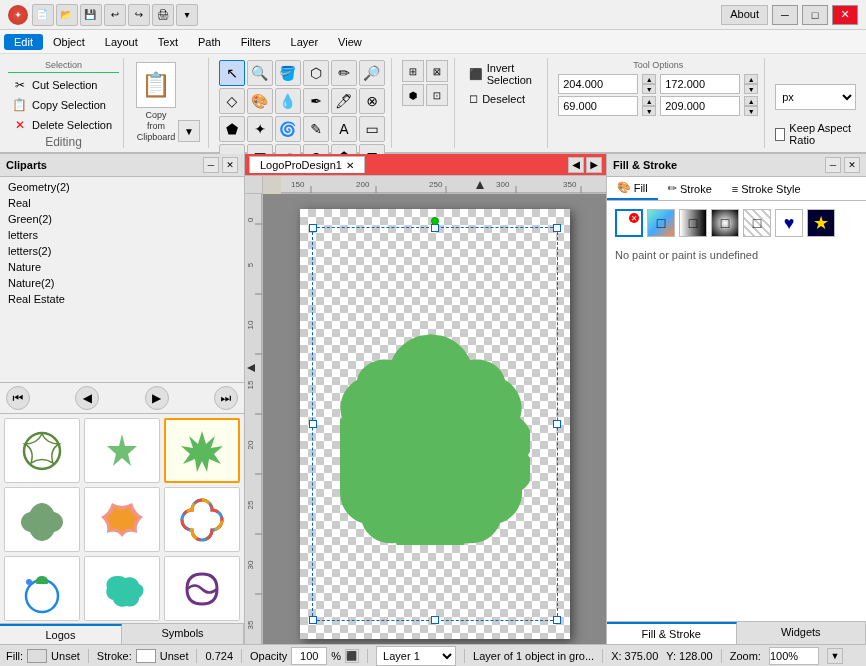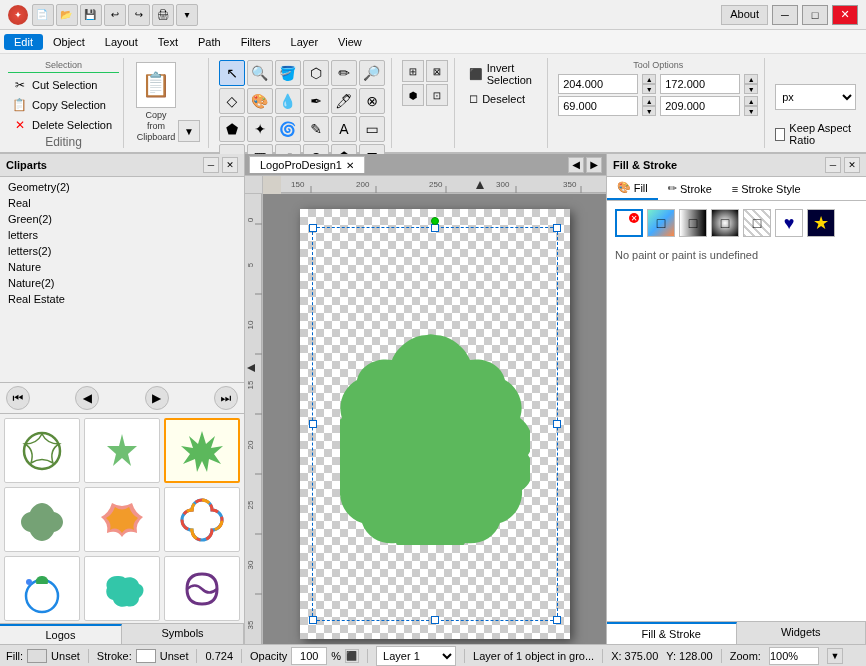--- a/index.html
+++ b/index.html
@@ -72,21 +72,21 @@
     .thumbnails-grid { display: grid; grid-template-columns: repeat(3, 1fr); gap: 4px; padding: 4px; flex: 1; overflow-y: auto; }
     .thumb { background: white; border: 1px solid #ccc; display: flex; align-items: center; justify-content: center; height: 65px; cursor: pointer; border-radius: 2px; }
     .thumb.selected { border: 2px solid #f90; background: #ffe; }
 
     .tabs-row { display: flex; border-top: 1px solid #bbb; }
     .tab-btn { flex: 1; padding: 3px 6px; text-align: center; cursor: pointer; border-right: 1px solid #bbb; font-size: 11px; background: #e0e0e0; }
     .tab-btn.active { background: #f0f0f0; border-top: 2px solid #0078d7; }
 
     
     .canvas-area { flex: 1; display: flex; flex-direction: column; }
-    .canvas-header { height: 22px; background: #a3a3a3; display: flex; align-items: center; padding: 0 4px; border-bottom: 1px solid #bbb; gap: 4px; }
+    .canvas-header { height: 22px; background: #ef4444; display: flex; align-items: center; padding: 0 4px; border-bottom: 1px solid #bbb; gap: 4px; }
     .canvas-tab { background: white; border: 1px solid #bbb; border-bottom: none; padding: 2px 10px; font-size: 11px; display: flex; align-items: center; gap: 4px; }
     .canvas-nav { display: flex; gap: 2px; margin-left: auto; }
     .canvas-nav-btn { width: 16px; height: 16px; background: #e0e0e0; border: 1px solid #bbb; display: flex; align-items: center; justify-content: center; font-size: 10px; cursor: pointer; }
 
     .canvas-with-rulers { display: flex; flex-direction: column; flex: 1; overflow: hidden; }
     .canvas-row { display: flex; flex: 1; overflow: hidden; }
 
     .ruler-top { height: 18px; background: #d8d8d8; border-bottom: 1px solid #bbb; margin-left: 18px; position: relative; overflow: hidden; }
     .ruler-left { width: 18px; background: #d8d8d8; border-right: 1px solid #bbb; position: relative; }
 

